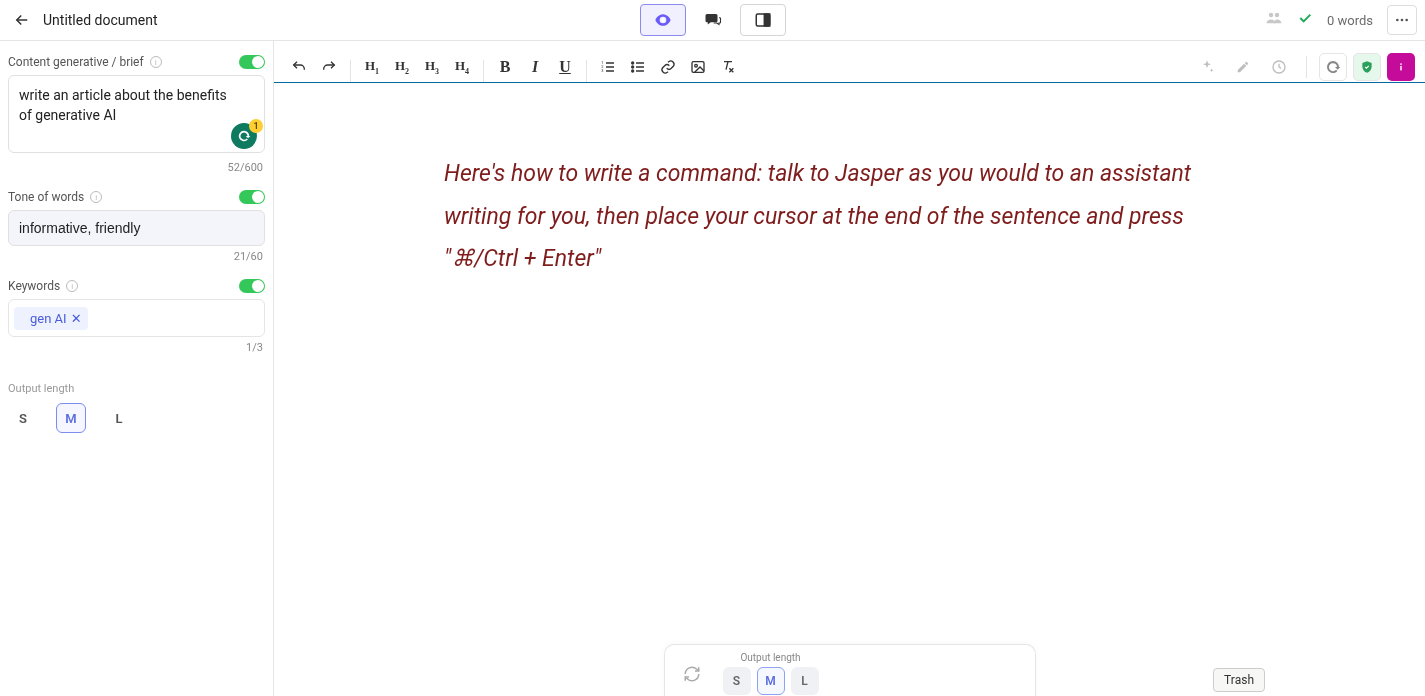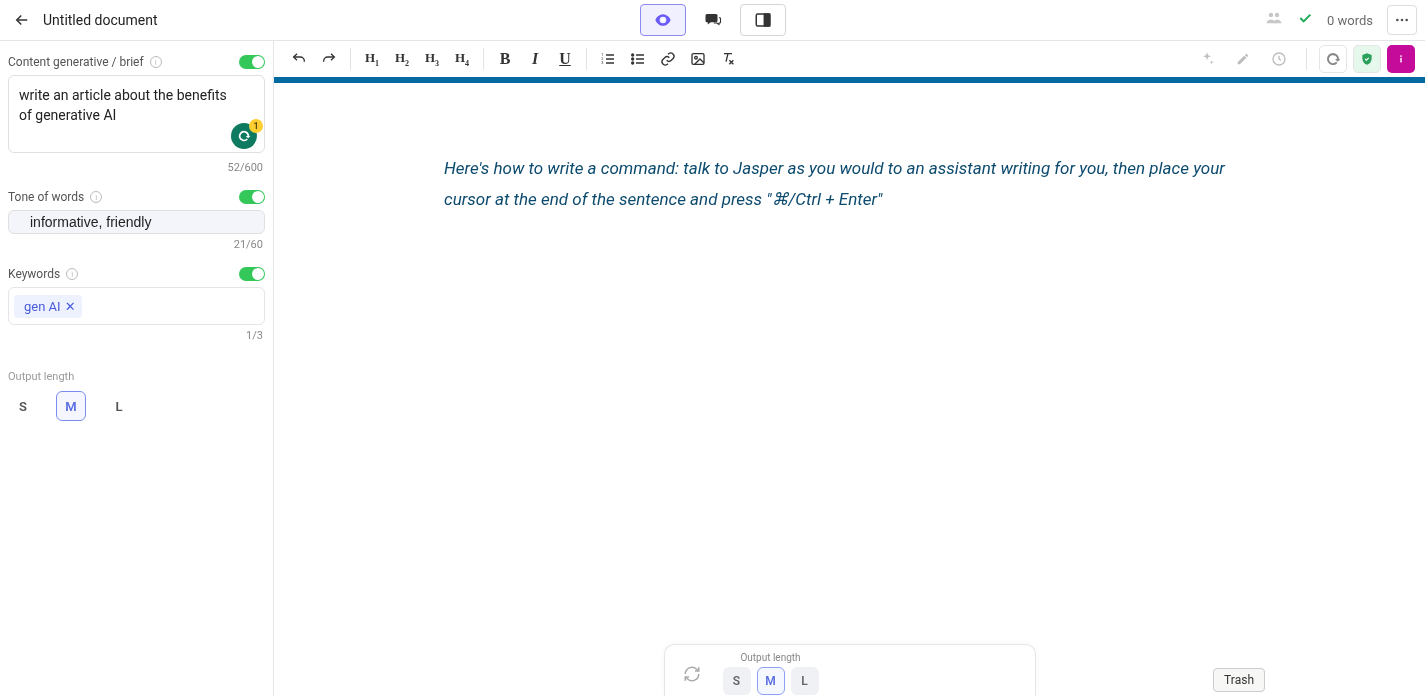--- a/index.html
+++ b/index.html
@@ -31,46 +31,46 @@
   .field-header { display: flex; align-items: center; font-size: 12px; color: #555; margin-bottom: 6px; }
   .field-header .qmark { width: 12px; height: 12px; border: 1px solid #bbb; border-radius: 50%; font-size: 8px; display: inline-flex; align-items: center; justify-content: center; color: #bbb; margin-left: 6px; }
   .toggle { margin-left: auto; width: 26px; height: 14px; background: #34c759; border-radius: 10px; position: relative; cursor: pointer; }
   .toggle::after { content: ""; position: absolute; right: 1px; top: 1px; width: 12px; height: 12px; background: #fff; border-radius: 50%; }
   .textarea { width: 100%; min-height: 78px; border: 1px solid #e0e0e0; border-radius: 6px; padding: 10px 36px 10px 10px; font-size: 14px; color: #222; resize: none; font-family: inherit; line-height: 1.4; position: relative; }
   .ta-wrap { position: relative; }
   .grammarly { position: absolute; right: 8px; bottom: 8px; width: 26px; height: 26px; border-radius: 50%; background: #0e7a5f; display: flex; align-items: center; justify-content: center; }
   .grammarly-badge { position: absolute; top: -4px; right: -6px; width: 14px; height: 14px; background: #ffce31; border-radius: 50%; font-size: 9px; color: #5a4200; display: flex; align-items: center; justify-content: center; font-weight: 600; }
   .grammarly svg { fill: #fff; }
   .counter { font-size: 11px; color: #888; text-align: right; margin-top: 4px; padding-right: 2px; }
-  .input-line { width: 100%; height: 24px; border: 1px solid #e0e0e0; background: #f3f5fb; border-radius: 6px; padding: 0 21px; font-size: 14px; color: #222; }
+  .input-line { width: 100%; height: 36px; border: 1px solid #e0e0e0; background: #f3f5fb; border-radius: 6px; padding: 0 10px; font-size: 14px; color: #222; }
   .keyword-box { width: 100%; min-height: 38px; border: 1px solid #e5e5e5; border-radius: 6px; padding: 5px; display: flex; flex-wrap: wrap; gap: 4px; align-items: center; }
-  .kw-tag { background: #eef2ff; color: #4a5bdc; font-size: 13px; padding: 4px 6px 4px 10px; border-radius: 4px; display: inline-flex; align-items: center; gap: 4px; }
+  .kw-tag { background: #eef2ff; color: #4a5bdc; font-size: 13px; padding: 4px 6px 4px 16px; border-radius: 4px; display: inline-flex; align-items: center; gap: 4px; }
   .kw-tag .x { cursor: pointer; font-size: 13px; color: #4a5bdc; }
   .output-length-lbl { font-size: 11px; color: #9a9a9a; margin-bottom: 8px; margin-top: 28px; }
   .size-row { display: flex; gap: 18px; align-items: center; }
   .size-btn { width: 30px; height: 30px; border-radius: 6px; display: flex; align-items: center; justify-content: center; font-size: 13px; font-weight: 600; color: #555; cursor: pointer; border: 1px solid transparent; }
   .size-btn.sel { border: 1.5px solid #7b8ef0; color: #5b6fe0; background: #f5f6ff; }
 
   
-  .toolbar { height: 42px; border-bottom: 6px solid #0369a1; display: flex; align-items: center; padding: 0 10px; }
+  .toolbar { height: 42px; border-bottom: 1px solid #0369a1; display: flex; align-items: flex-end; padding: 0 10px; }
   .t-group { display: flex; align-items: center; gap: 0; }
   .t-btn { width: 30px; height: 30px; display: flex; align-items: center; justify-content: center; cursor: pointer; color: #333; border-radius: 4px; }
   .t-sep { width: 1px; height: 22px; background: #e3e3e3; margin: 0 6px; }
   .h-label { font-size: 13px; font-weight: 700; font-family: Georgia, serif; }
   .h-sub { font-size: 8px; vertical-align: sub; }
   .tool-right { margin-left: auto; display: flex; gap: 6px; align-items: center; }
   .tool-right .t-btn { color: #bdbdbd; }
   .badge-btn { width: 28px; height: 28px; border-radius: 5px; display: flex; align-items: center; justify-content: center; }
   .badge-green { background: #e6f8ec; color: #2aa05a; }
   .badge-magenta { background: #c40b9a; color: #fff; }
   .badge-border { border: 1px solid #e5e5e5; }
 
   
   .editor-body { flex: 1; padding: 70px 180px 0 170px; overflow: hidden; position: relative; }
-  .placeholder { color: #0c4a6e; font-size: 17px; font-style: italic; line-height: 1.85; }
+  .placeholder { color: #7f1d1d; font-size: 23px; font-style: italic; line-height: 1.85; }
 
   
   .compose-bar { position: absolute; bottom: 0; left: 50%; transform: translateX(-50%); height: 52px; width: 372px; border: 1px solid #e5e5e5; border-bottom: none; border-radius: 10px 10px 0 0; background: #fff; display: flex; align-items: center; padding: 6px 10px 0 10px; gap: 14px; box-shadow: 0 -1px 6px rgba(0,0,0,0.03); }
   .compose-btn { width: 164px; height: 44px; border-radius: 8px; background: linear-gradient(90deg, #b02ae8 0%, #6a3cf5 55%, #4a3cf5 100%); color: #fff; font-size: 15px; font-weight: 600; display: flex; align-items: center; justify-content: center; cursor: pointer; }
   .compose-side { display: flex; flex-direction: column; align-items: center; }
   .refresh { width: 34px; height: 34px; display: flex; align-items: center; justify-content: center; color: #aaa; cursor: pointer; }
   .bar-lbl { font-size: 10px; color: #888; margin-bottom: 4px; }
   .bar-sizes { display: flex; gap: 6px; }
   .bar-size { width: 28px; height: 28px; border-radius: 6px; background: #f0f1f5; display: flex; align-items: center; justify-content: center; font-size: 12px; color: #666; cursor: pointer; border: 1px solid transparent; font-weight: 600; }
   .bar-size.sel { border: 1.5px solid #8da1f5; background: #f6f8ff; color: #5b6fe0; }

